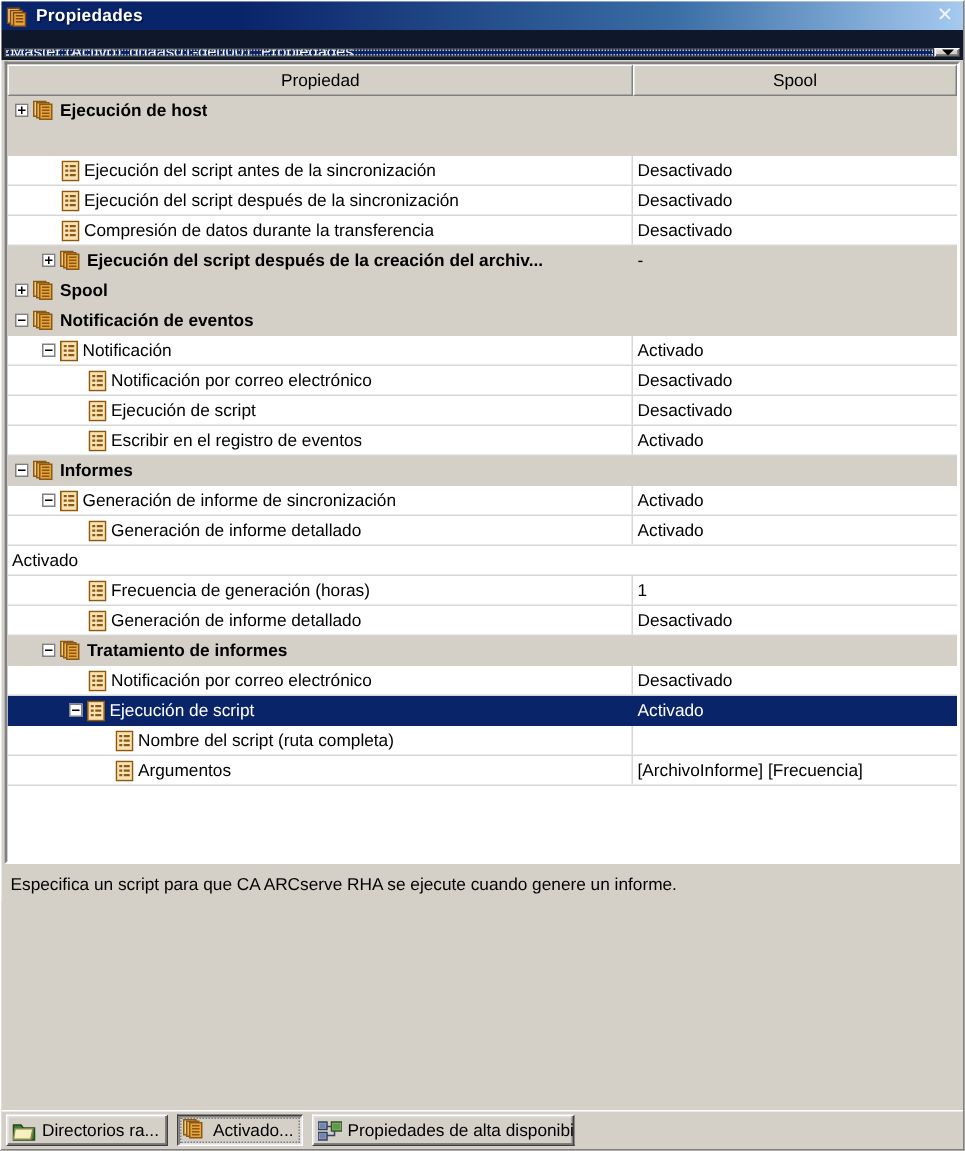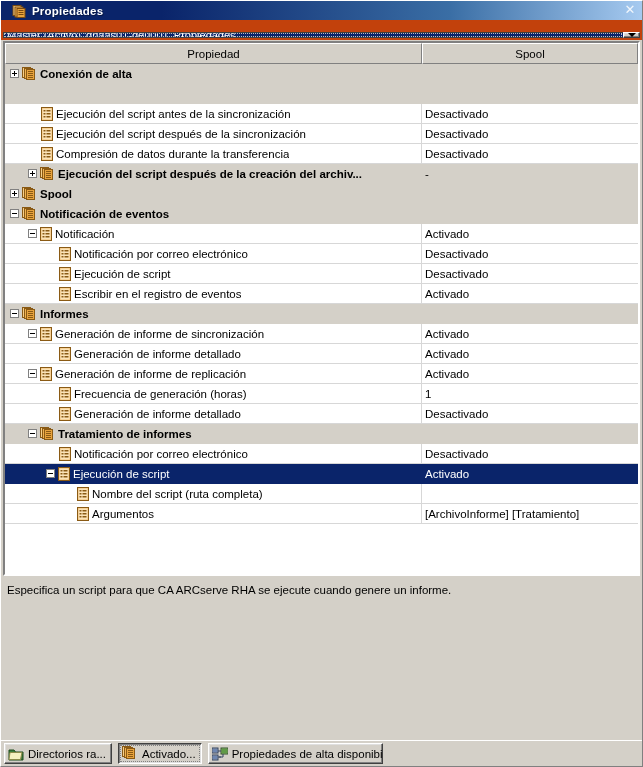--- a/index.html
+++ b/index.html
@@ -26,21 +26,21 @@
     flex-direction: column;
   }
 
   
   #titlebar {
     height: 19px;
     min-height: 19px;
     background: linear-gradient(to right, #0a246a 0%, #0a246a 25%, #3a6ea5 70%, #a6caf0 100%);
     display: flex;
     align-items: center;
-    padding: 0 2px 0 11px;
+    padding: 0 2px 0 3px;
     position: relative;
   }
   #titlebar .tb-icon { width: 16px; height: 16px; margin-right: 4px; position: relative; flex: 0 0 auto; }
   #titlebar .tb-title {
     color: #ffffff;
     font-weight: bold;
     font-size: 11.5px;
     letter-spacing: .2px;
     text-shadow: 1px 1px 0 rgba(0,0,0,.35);
     white-space: nowrap;
@@ -50,21 +50,21 @@
     width: 14px; height: 14px;
     color: #ffffff; font-size: 13px; line-height: 13px;
     text-align: center; font-family: "Liberation Sans", sans-serif;
     opacity: .85;
     cursor: default;
   }
 
   
   #ctxbar {
     height: 20px; min-height: 20px;
-    background: #c2410c;
+    background: #0f172a;
     display: flex; align-items: stretch;
     padding: 12px 2px 2px 2px;
   }
   #ctxcombo {
     flex: 1 1 auto;
     background: #0a246a;
     border: 1px solid #404040;
     border-right: none;
     color: #ffffff;
     display: flex; align-items: center;
@@ -266,21 +266,21 @@
                   <rect x="0.5" y="0.5" width="8" height="10" fill="#f7d08a" stroke="#8a5a14"></rect>
                   <rect x="2.5" y="1.5" width="8" height="10" fill="#f0b252" stroke="#8a5a14"></rect>
                   <rect x="4.5" y="2.5" width="8" height="10" fill="#e8a33d" stroke="#8a5a14"></rect>
                   <g fill="#8a5a14">
                     <rect x="6" y="4" width="5" height="1"></rect>
                     <rect x="6" y="6" width="5" height="1"></rect>
                     <rect x="6" y="8" width="5" height="1"></rect>
                     <rect x="6" y="10" width="5" height="1"></rect>
                   </g>
                 </svg></span>
-              <span class="lbl">Conexión de alta</span>
+              <span class="lbl">Ejecución de host</span>
             </div>
             <div class="cell-val"></div>
           </div>
           <div class="row group">
             <div class="cell-val"></div>
           </div>
           <div class="row">
             <div class="cell-prop">
               <span class="indent" style="width: 34px;"></span>
               <span class="exp none" style="width: 0px; flex-basis: 0px; margin-right: 0px;"></span>
@@ -530,37 +530,20 @@
                     <rect x="5.5" y="6" width="4" height="1.5"></rect>
                     <rect x="2.5" y="9" width="2" height="1.5"></rect>
                     <rect x="5.5" y="9" width="4" height="1.5"></rect>
                   </g>
                 </svg></span>
               <span class="lbl">Generación de informe detallado</span>
             </div>
             <div class="cell-val">Activado</div>
           </div>
           <div class="row">
-            <div class="cell-prop">
-              <span class="indent" style="width: 21px;"></span>
-              <span class="exp minus"></span>
-              <span class="icon-doc"><svg width="12" height="14" viewBox="0 0 12 14">
-                  <rect x="0.5" y="0.5" width="11" height="13" fill="#f2c078" stroke="#8a5a14"></rect>
-                  <rect x="1.5" y="1.5" width="9" height="11" fill="#fbe3b8"></rect>
-                  <g fill="#8a5a14">
-                    <rect x="2.5" y="3" width="2" height="1.5"></rect>
-                    <rect x="5.5" y="3" width="4" height="1.5"></rect>
-                    <rect x="2.5" y="6" width="2" height="1.5"></rect>
-                    <rect x="5.5" y="6" width="4" height="1.5"></rect>
-                    <rect x="2.5" y="9" width="2" height="1.5"></rect>
-                    <rect x="5.5" y="9" width="4" height="1.5"></rect>
-                  </g>
-                </svg></span>
-              <span class="lbl">Generación de informe de replicación</span>
-            </div>
             <div class="cell-val">Activado</div>
           </div>
           <div class="row">
             <div class="cell-prop">
               <span class="indent" style="width: 52px;"></span>
               <span class="exp none" style="width: 0px; flex-basis: 0px; margin-right: 0px;"></span>
               <span class="icon-doc"><svg width="12" height="14" viewBox="0 0 12 14">
                   <rect x="0.5" y="0.5" width="11" height="13" fill="#f2c078" stroke="#8a5a14"></rect>
                   <rect x="1.5" y="1.5" width="9" height="11" fill="#fbe3b8"></rect>
                   <g fill="#8a5a14">
@@ -686,21 +669,21 @@
                     <rect x="2.5" y="3" width="2" height="1.5"></rect>
                     <rect x="5.5" y="3" width="4" height="1.5"></rect>
                     <rect x="2.5" y="6" width="2" height="1.5"></rect>
                     <rect x="5.5" y="6" width="4" height="1.5"></rect>
                     <rect x="2.5" y="9" width="2" height="1.5"></rect>
                     <rect x="5.5" y="9" width="4" height="1.5"></rect>
                   </g>
                 </svg></span>
               <span class="lbl">Argumentos</span>
             </div>
-            <div class="cell-val">[ArchivoInforme] [Tratamiento]</div>
+            <div class="cell-val">[ArchivoInforme] [Frecuencia]</div>
           </div>
         </div>
 
     </div>
   </div>
 
   <div id="descpane">Especifica un script para que CA ARCserve RHA se ejecute cuando genere un informe.</div>
   <div id="fillerpane"></div>
 
   <div id="taskbar">

